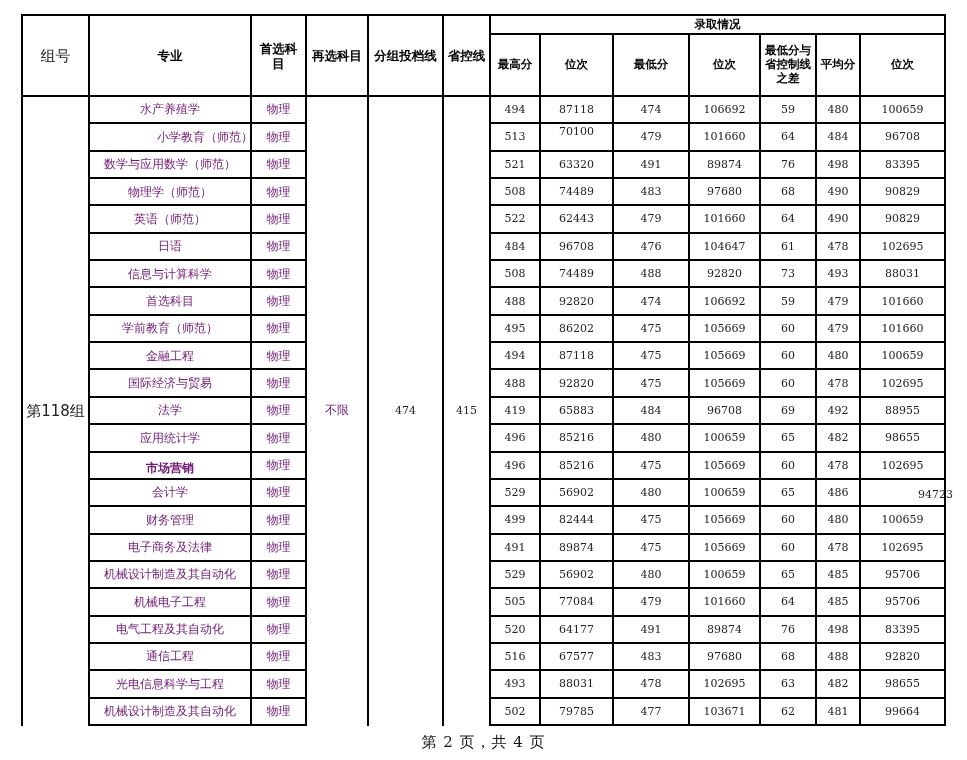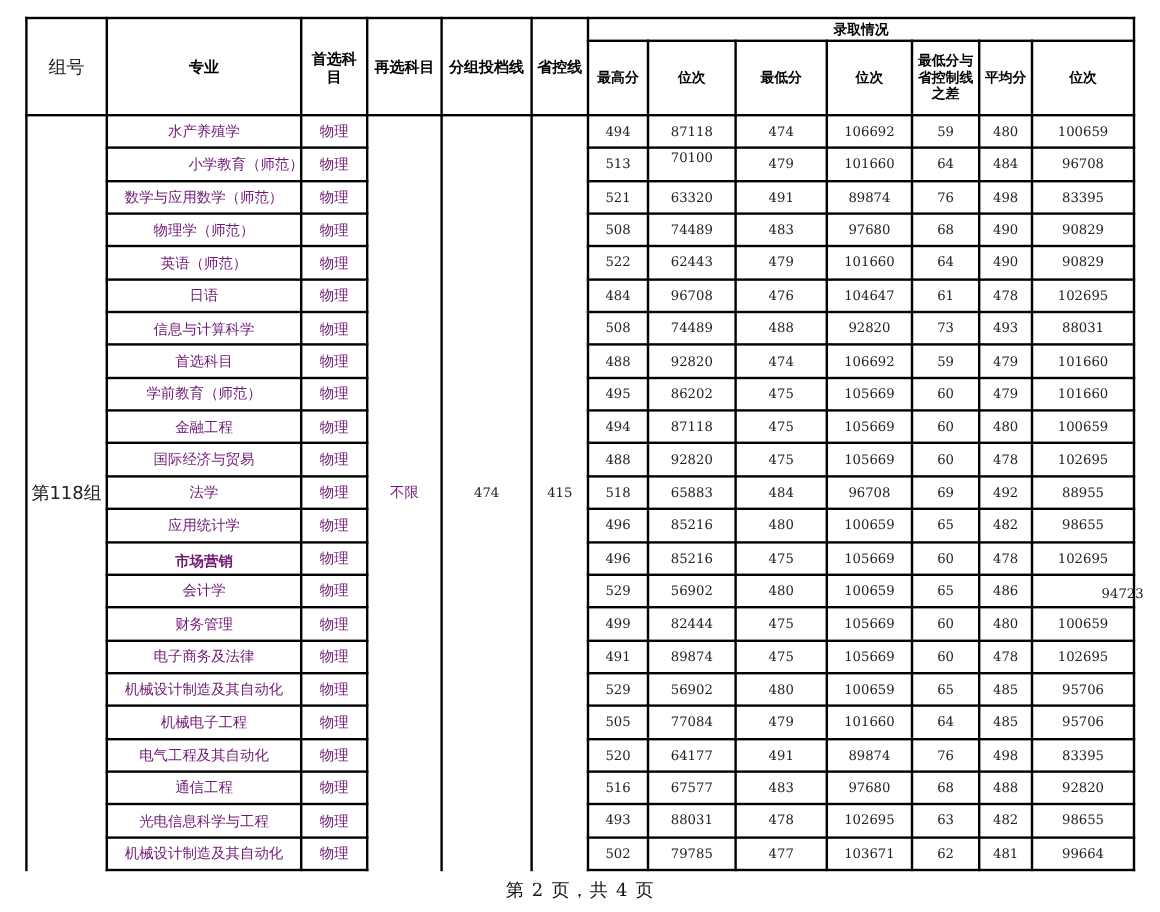--- a/index.html
+++ b/index.html
@@ -135,21 +135,21 @@
       <div class="cell major" style="left: 251px; top: 369.478px; width: 55px; height: 27.3478px;">物理</div>
       <div class="cell num" style="left: 490px; top: 369.478px; width: 50px; height: 27.3478px;">488</div>
       <div class="cell num" style="left: 540px; top: 369.478px; width: 73px; height: 27.3478px;">92820</div>
       <div class="cell num" style="left: 613px; top: 369.478px; width: 76px; height: 27.3478px;">475</div>
       <div class="cell num" style="left: 689px; top: 369.478px; width: 71px; height: 27.3478px;">105669</div>
       <div class="cell num" style="left: 760px; top: 369.478px; width: 56px; height: 27.3478px;">60</div>
       <div class="cell num" style="left: 816px; top: 369.478px; width: 44px; height: 27.3478px;">478</div>
       <div class="cell num" style="left: 860px; top: 369.478px; width: 85px; height: 27.3478px;">102695</div>
       <div class="cell major" style="left: 89px; top: 396.826px; width: 162px; height: 27.3478px;">法学</div>
       <div class="cell major" style="left: 251px; top: 396.826px; width: 55px; height: 27.3478px;">物理</div>
-      <div class="cell num" style="left: 490px; top: 396.826px; width: 50px; height: 27.3478px;">518</div>
+      <div class="cell num" style="left: 490px; top: 396.826px; width: 50px; height: 27.3478px;">419</div>
       <div class="cell num" style="left: 540px; top: 396.826px; width: 73px; height: 27.3478px;">65883</div>
       <div class="cell num" style="left: 613px; top: 396.826px; width: 76px; height: 27.3478px;">484</div>
       <div class="cell num" style="left: 689px; top: 396.826px; width: 71px; height: 27.3478px;">96708</div>
       <div class="cell num" style="left: 760px; top: 396.826px; width: 56px; height: 27.3478px;">69</div>
       <div class="cell num" style="left: 816px; top: 396.826px; width: 44px; height: 27.3478px;">492</div>
       <div class="cell num" style="left: 860px; top: 396.826px; width: 85px; height: 27.3478px;">88955</div>
       <div class="cell major" style="left: 89px; top: 424.174px; width: 162px; height: 27.3478px;">应用统计学</div>
       <div class="cell major" style="left: 251px; top: 424.174px; width: 55px; height: 27.3478px;">物理</div>
       <div class="cell num" style="left: 490px; top: 424.174px; width: 50px; height: 27.3478px;">496</div>
       <div class="cell num" style="left: 540px; top: 424.174px; width: 73px; height: 27.3478px;">85216</div>

